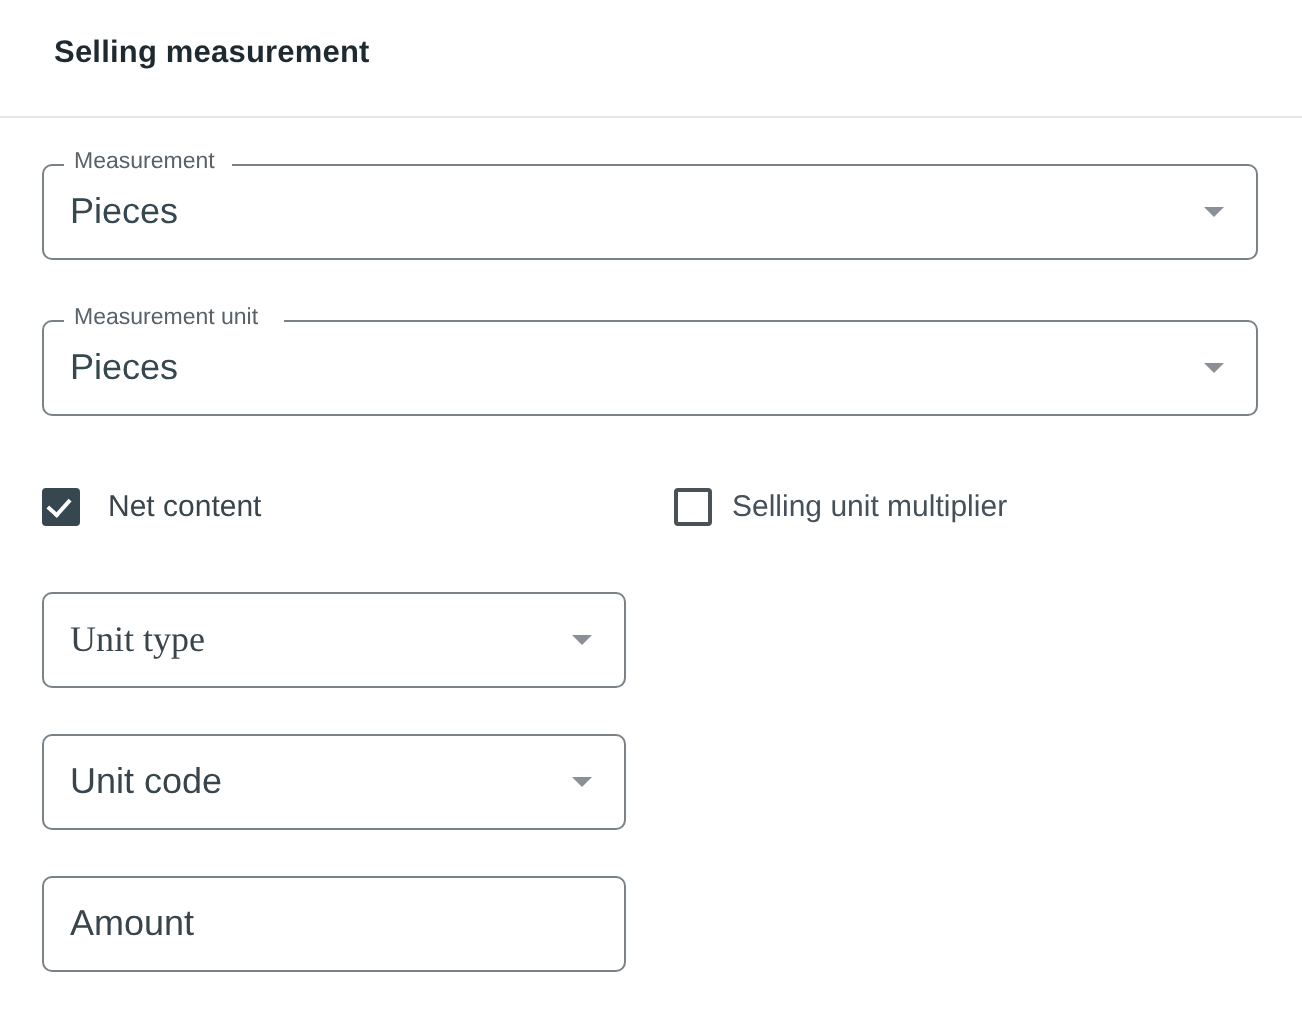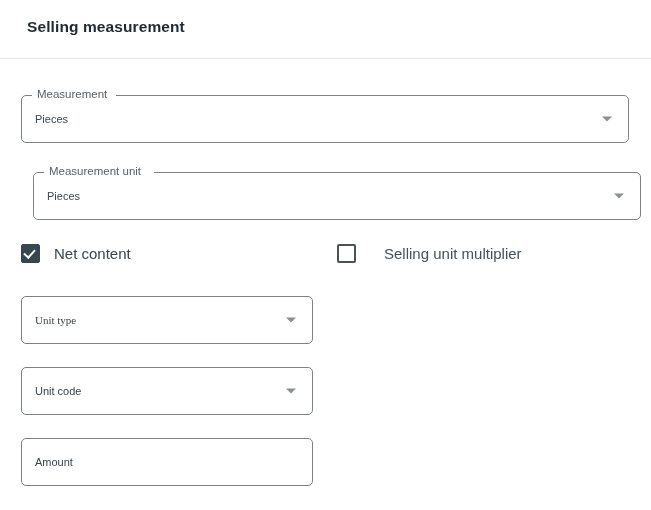--- a/index.html
+++ b/index.html
@@ -78,21 +78,21 @@
     line-height: 14px;
     white-space: nowrap;
     padding: 0 2px;
   }
 
   .field-value {
     position: absolute;
     left: 14px;
     top: 50%;
     transform: translateY(-50%);
-    font-size: 11px;
+    font-size: 18px;
     color: #37474f;
     white-space: nowrap;
   }
 
   .field-value.placeholder {
     color: #39444b;
   }
 
   .dropdown-arrow {
     position: absolute;
@@ -100,22 +100,22 @@
     top: 50%;
     transform: translateY(-50%);
     width: 0;
     height: 0;
     border-left: 5px solid transparent;
     border-right: 5px solid transparent;
     border-top: 5.5px solid #8a9095;
   }
 
   
-  #field-measurement      { left: 21px; top: 95px;  width: 608px; }
-  #field-measurement-unit { left: 33px; top: 160px; width: 608px; margin-top: 12px; }
+  #field-measurement      { left: 21px; top: 82px;  width: 608px; }
+  #field-measurement-unit { left: 21px; top: 160px; width: 608px; }
   #field-unit-type        { left: 21px; top: 296px; width: 292px; font-family: Liberation Serif, serif; }
   #field-unit-code        { left: 21px; top: 367px; width: 292px; }
   #field-amount           { left: 21px; top: 438px; width: 292px; text-align: right; }
 
   
   .checkbox-row {
     position: absolute;
     left: 0;
     top: 240px;
     width: 651px;
@@ -163,21 +163,21 @@
   }
 
   .checkbox-label {
     margin-left: 14px;
     font-size: 15px;
     color: #39444b;
     white-space: nowrap;
   }
 
   #checkbox-selling-multiplier .checkbox-label {
-    margin-left: 28px;
+    margin-left: 10px;
     color: #45505a;
   }
 </style>
 </head>
 <body>
 
 <div id="page">
 
   <div class="panel-header">
     <div class="panel-title">Selling measurement</div>

